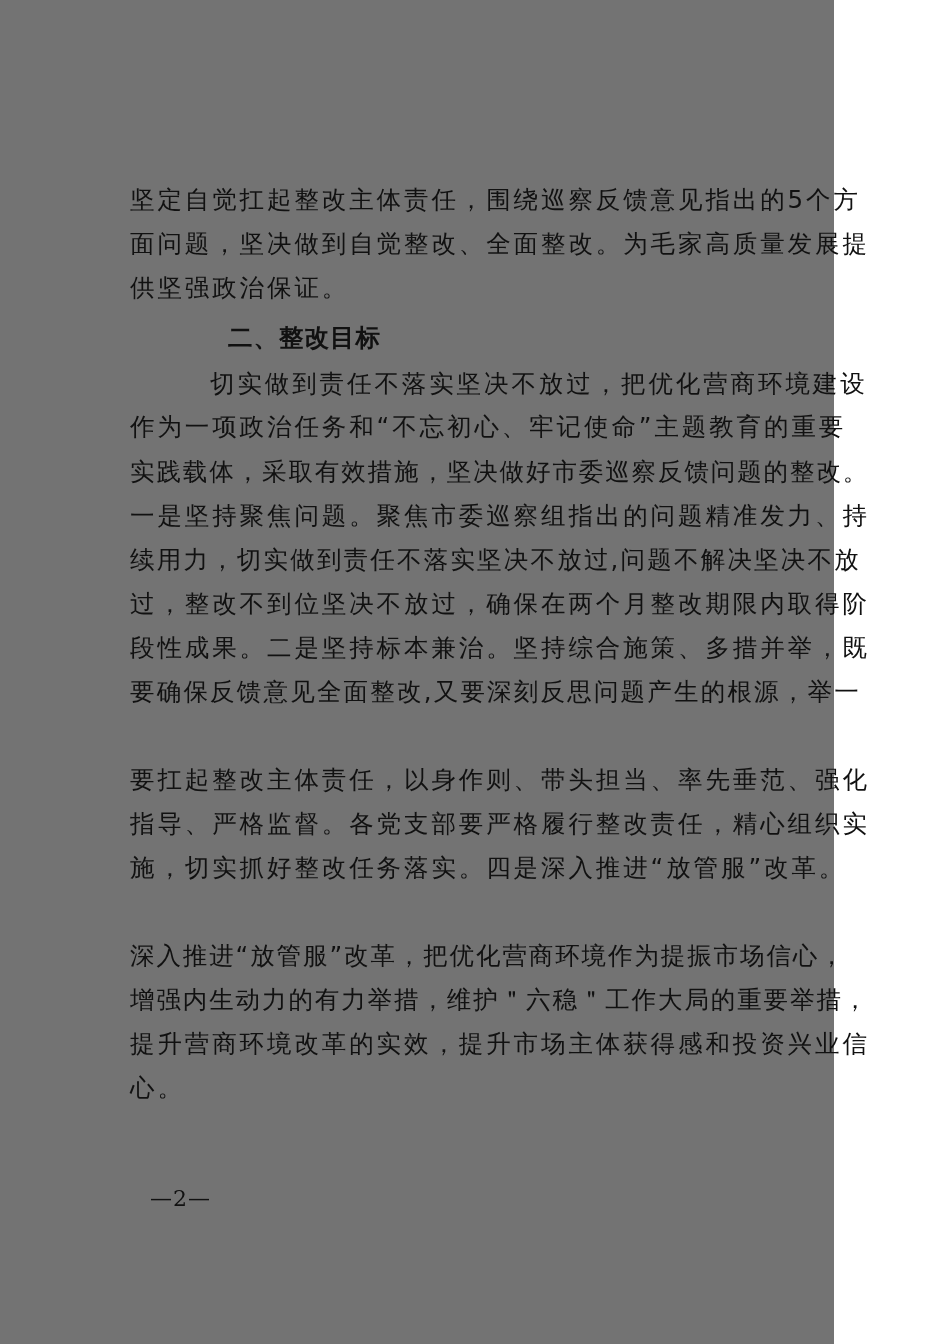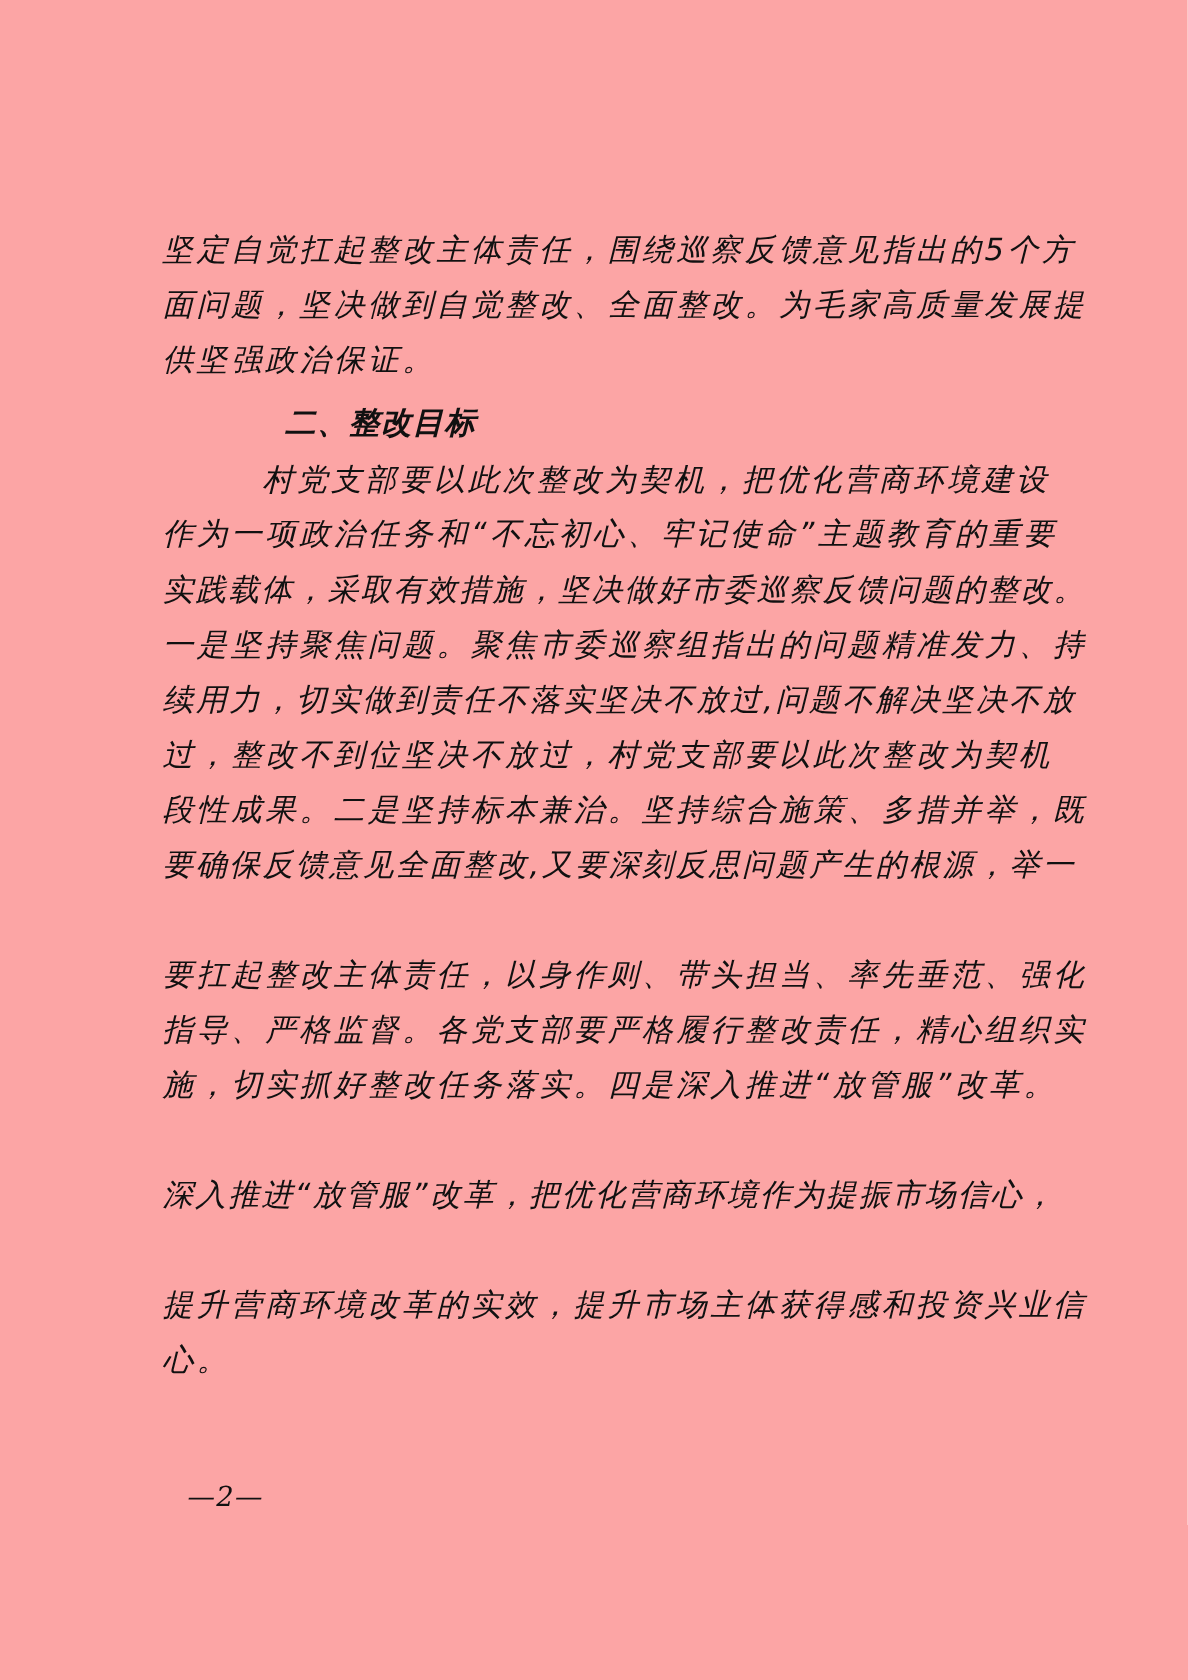--- a/index.html
+++ b/index.html
@@ -1,42 +1,43 @@
 <!DOCTYPE html>
 <html><head>
 <meta charset="utf-8">
 <style>
   html, body { margin: 0; padding: 0; background: #ffffff; }
   body { width: 950px; height: 1344px; position: relative; overflow: hidden;
          font-family: "DejaVu Sans", sans-serif; color: #111; }
-  .page { position: absolute; left: 0; top: 0; width: 950px; height: 1344px; background: #fca5a5; font-style: italic; }
+  .page { position: absolute; left: 0; top: 0; width: 834px; height: 1344px; background: #737373; }
   .line { position: absolute; left: 130px; width: 720px; height: 44px; line-height: 44px;
           font-size: 24.5px; white-space: nowrap; letter-spacing: 2.9px; text-align: justify; }
   .indent { left: 210px; width: 640px; }
   .heading { left: 228px; font-weight: bold; letter-spacing: 1px; }
   .pagenum { position: absolute; left: 150px; top: 1186px; font-family: "DejaVu Serif", serif;
              font-size: 22px; letter-spacing: 1px; }
 </style>
 </head>
 <body>
 
 <div class="page">
   <div class="line" style="top:178px">坚定自觉扛起整改主体责任，围绕巡察反馈意见指出的5个方</div>
   <div class="line" style="top:222px">面问题，坚决做到自觉整改、全面整改。为毛家高质量发展提</div>
   <div class="line" style="top:266px">供坚强政治保证。</div>
   <div class="line heading" style="top:316px">二、整改目标</div>
-  <div class="line indent" style="top:362px">村党支部要以此次整改为契机，把优化营商环境建设</div>
+  <div class="line indent" style="top:362px">切实做到责任不落实坚决不放过，把优化营商环境建设</div>
   <div class="line" style="top:405px">作为一项政治任务和“不忘初心、牢记使命”主题教育的重要</div>
   <div class="line" style="top:450px; letter-spacing:1.9px">实践载体，采取有效措施，坚决做好市委巡察反馈问题的整改。</div>
   <div class="line" style="top:494px">一是坚持聚焦问题。聚焦市委巡察组指出的问题精准发力、持</div>
   <div class="line" style="top:538px; letter-spacing:2.2px">续用力，切实做到责任不落实坚决不放过,问题不解决坚决不放</div>
-  <div class="line" style="top:582px">过，整改不到位坚决不放过，村党支部要以此次整改为契机</div>
+  <div class="line" style="top:582px">过，整改不到位坚决不放过，确保在两个月整改期限内取得阶</div>
   <div class="line" style="top:626px">段性成果。二是坚持标本兼治。坚持综合施策、多措并举，既</div>
   <div class="line" style="top:670px; letter-spacing:2.2px">要确保反馈意见全面整改,又要深刻反思问题产生的根源，举一</div>
   <div class="line" style="top:758px">要扛起整改主体责任，以身作则、带头担当、率先垂范、强化</div>
   <div class="line" style="top:802px">指导、严格监督。各党支部要严格履行整改责任，精心组织实</div>
   <div class="line" style="top:846px">施，切实抓好整改任务落实。四是深入推进“放管服”改革。</div>
   <div class="line" style="top:934px; letter-spacing:1.9px">深入推进“放管服”改革，把优化营商环境作为提振市场信心，</div>
+  <div class="line" style="top:978px; letter-spacing:1.9px">增强内生动力的有力举措，维护＂六稳＂工作大局的重要举措，</div>
   <div class="line" style="top:1022px">提升营商环境改革的实效，提升市场主体获得感和投资兴业信</div>
   <div class="line" style="top:1066px">心。</div>
 
   <div class="pagenum">—2—</div>
 </div>
 
 </body></html>

